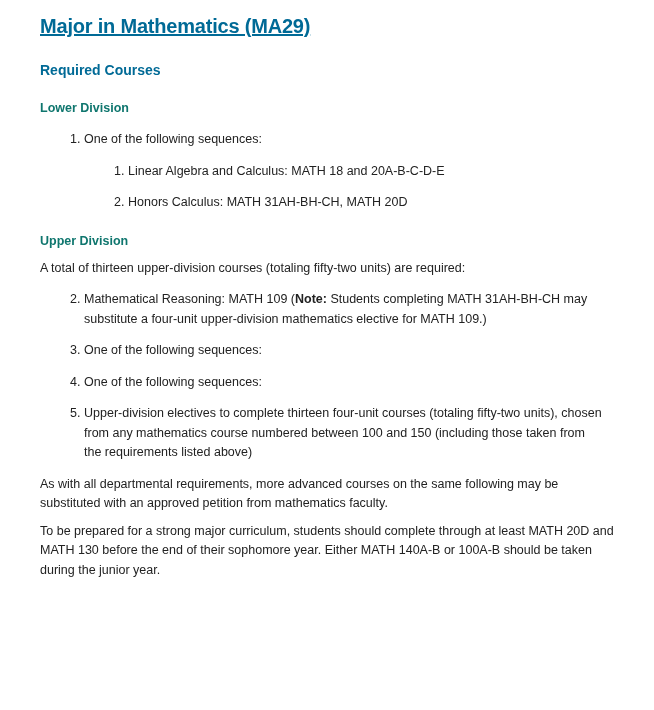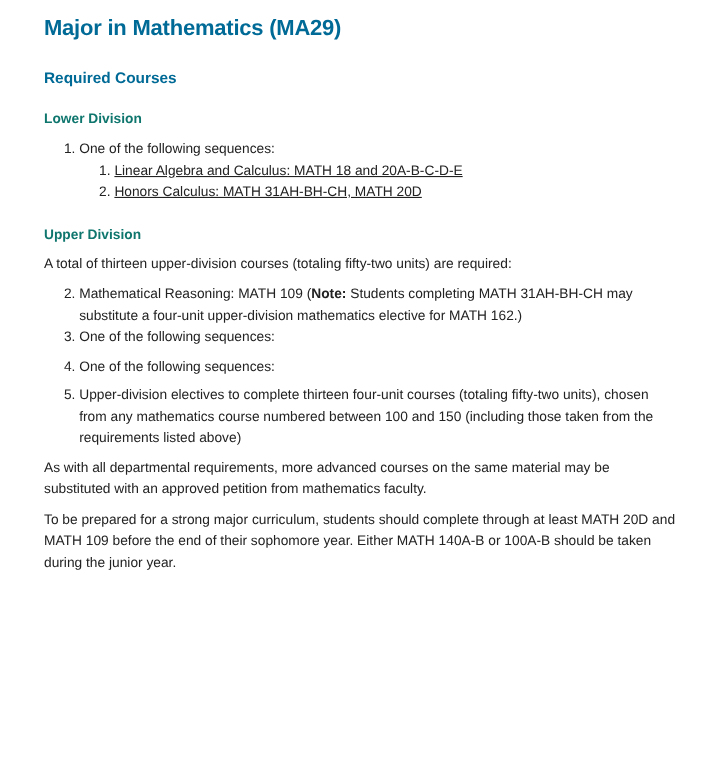--- a/index.html
+++ b/index.html
@@ -8,33 +8,34 @@
     font-family: "Liberation Sans", sans-serif;
     color: #222222;
     font-size: 12.5px;
     line-height: 19.5px;
   }
   .page { padding: 6px 40px 0 40px; }
   h1 {
     color: #006a96; font-size: 20px; font-weight: bold;
     margin: 6px 0 12px 0; line-height: 28px;
     letter-spacing: -0.2px;
+    text-decoration: underline;
   }
   h2 {
     color: #006a96; font-size: 14px; font-weight: bold;
     margin: 20px 0 18px 0; line-height: 20px;
   }
   h3 {
     color: #0f766e; font-size: 12.5px; font-weight: bold;
     margin: 0 0 8px 0; line-height: 20px;
   }
   p { margin: 0 0 8px 0; }
   ol { margin: 0; padding-left: 32px; }
-  ol ol { padding-left: 32px; margin: 0; text-decoration: underline; }
-  li { margin: 0; }
+  ol ol { padding-left: 32px; margin: 0; }
+  li { margin: 12px; }
   .li-gap { margin-bottom: 7px; }
   .lower-list { margin-bottom: 18px; }
   .upper-list { margin-bottom: 7px; }
   b { font-weight: bold; }
 </style>
 </head>
 <body>
 
 <div class="page">
   <h1>Major in Mathematics (MA29)</h1>
@@ -49,26 +50,26 @@
         <li>Linear Algebra and Calculus: MATH 18 and 20A-B-C-D-E</li>
         <li>Honors Calculus: MATH 31AH-BH-CH, MATH 20D</li>
       </ol>
     </li>
   </ol>
 
   <h3>Upper Division</h3>
   <p>A total of thirteen upper-division courses (totaling fifty-two units) are required:</p>
   <ol start="2" class="upper-list">
     <li>
-      <span>Mathematical Reasoning: MATH 109 (</span><b>Note:</b><span> Students completing MATH 31AH-BH-CH may substitute a four-unit upper-division mathematics elective for MATH 162.)</span>
+      <span>Mathematical Reasoning: MATH 109 (</span><b>Note:</b><span> Students completing MATH 31AH-BH-CH may substitute a four-unit upper-division mathematics elective for MATH 109.)</span>
     </li>
     <li class="li-gap">
       <span>One of the following sequences:</span>
     </li>
     <li class="li-gap">
       <span>One of the following sequences:</span>
     </li>
     <li>Upper-division electives to complete thirteen four-unit courses (totaling fifty-two units), chosen from any mathematics course numbered between 100 and 150 (including those taken from the requirements listed above)</li>
   </ol>
 
-  <p>As with all departmental requirements, more advanced courses on the same material may be substituted with an approved petition from mathematics faculty.</p>
-  <p>To be prepared for a strong major curriculum, students should complete through at least MATH 20D and MATH 109 before the end of their sophomore year. Either MATH 140A-B or 100A-B should be taken during the junior year.</p>
+  <p>As with all departmental requirements, more advanced courses on the same following may be substituted with an approved petition from mathematics faculty.</p>
+  <p>To be prepared for a strong major curriculum, students should complete through at least MATH 20D and MATH 130 before the end of their sophomore year. Either MATH 140A-B or 100A-B should be taken during the junior year.</p>
 </div>
 
 </body></html>

